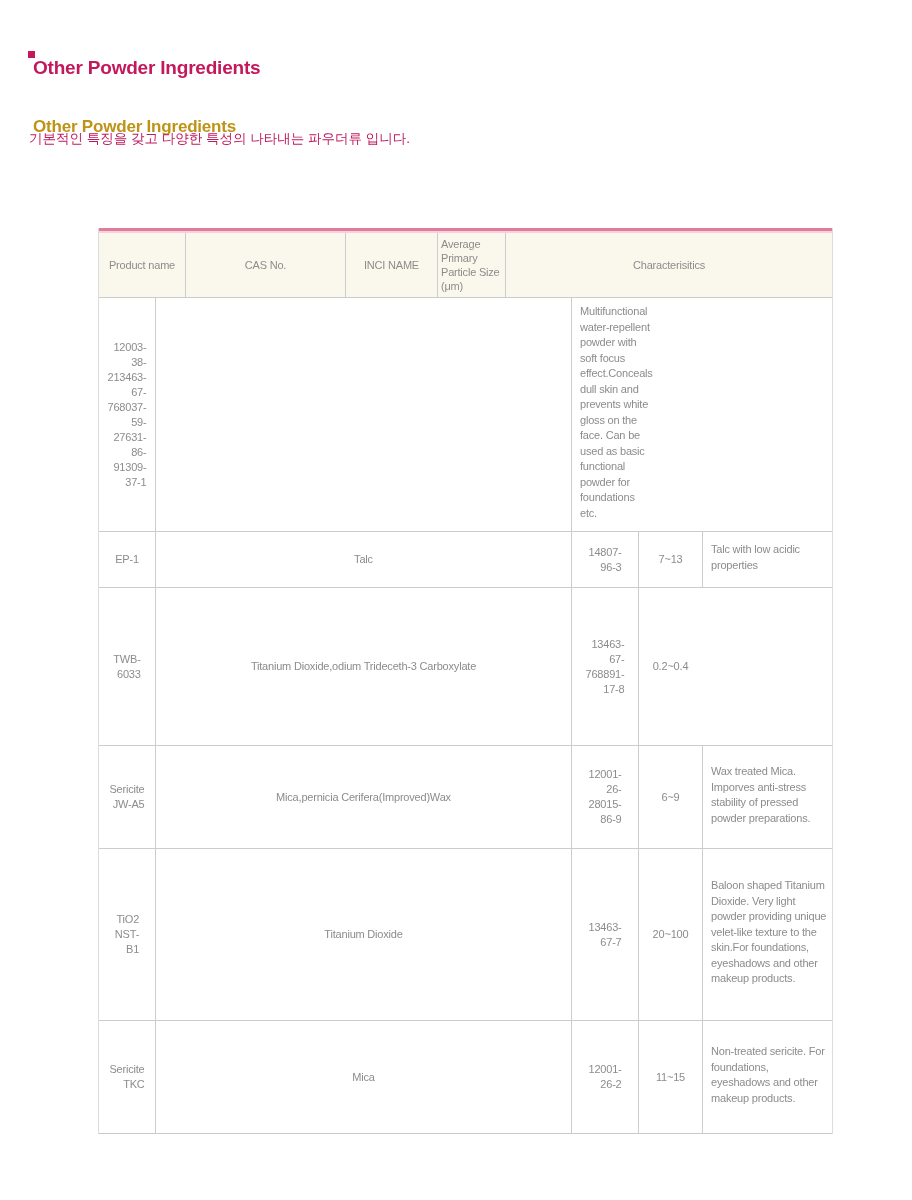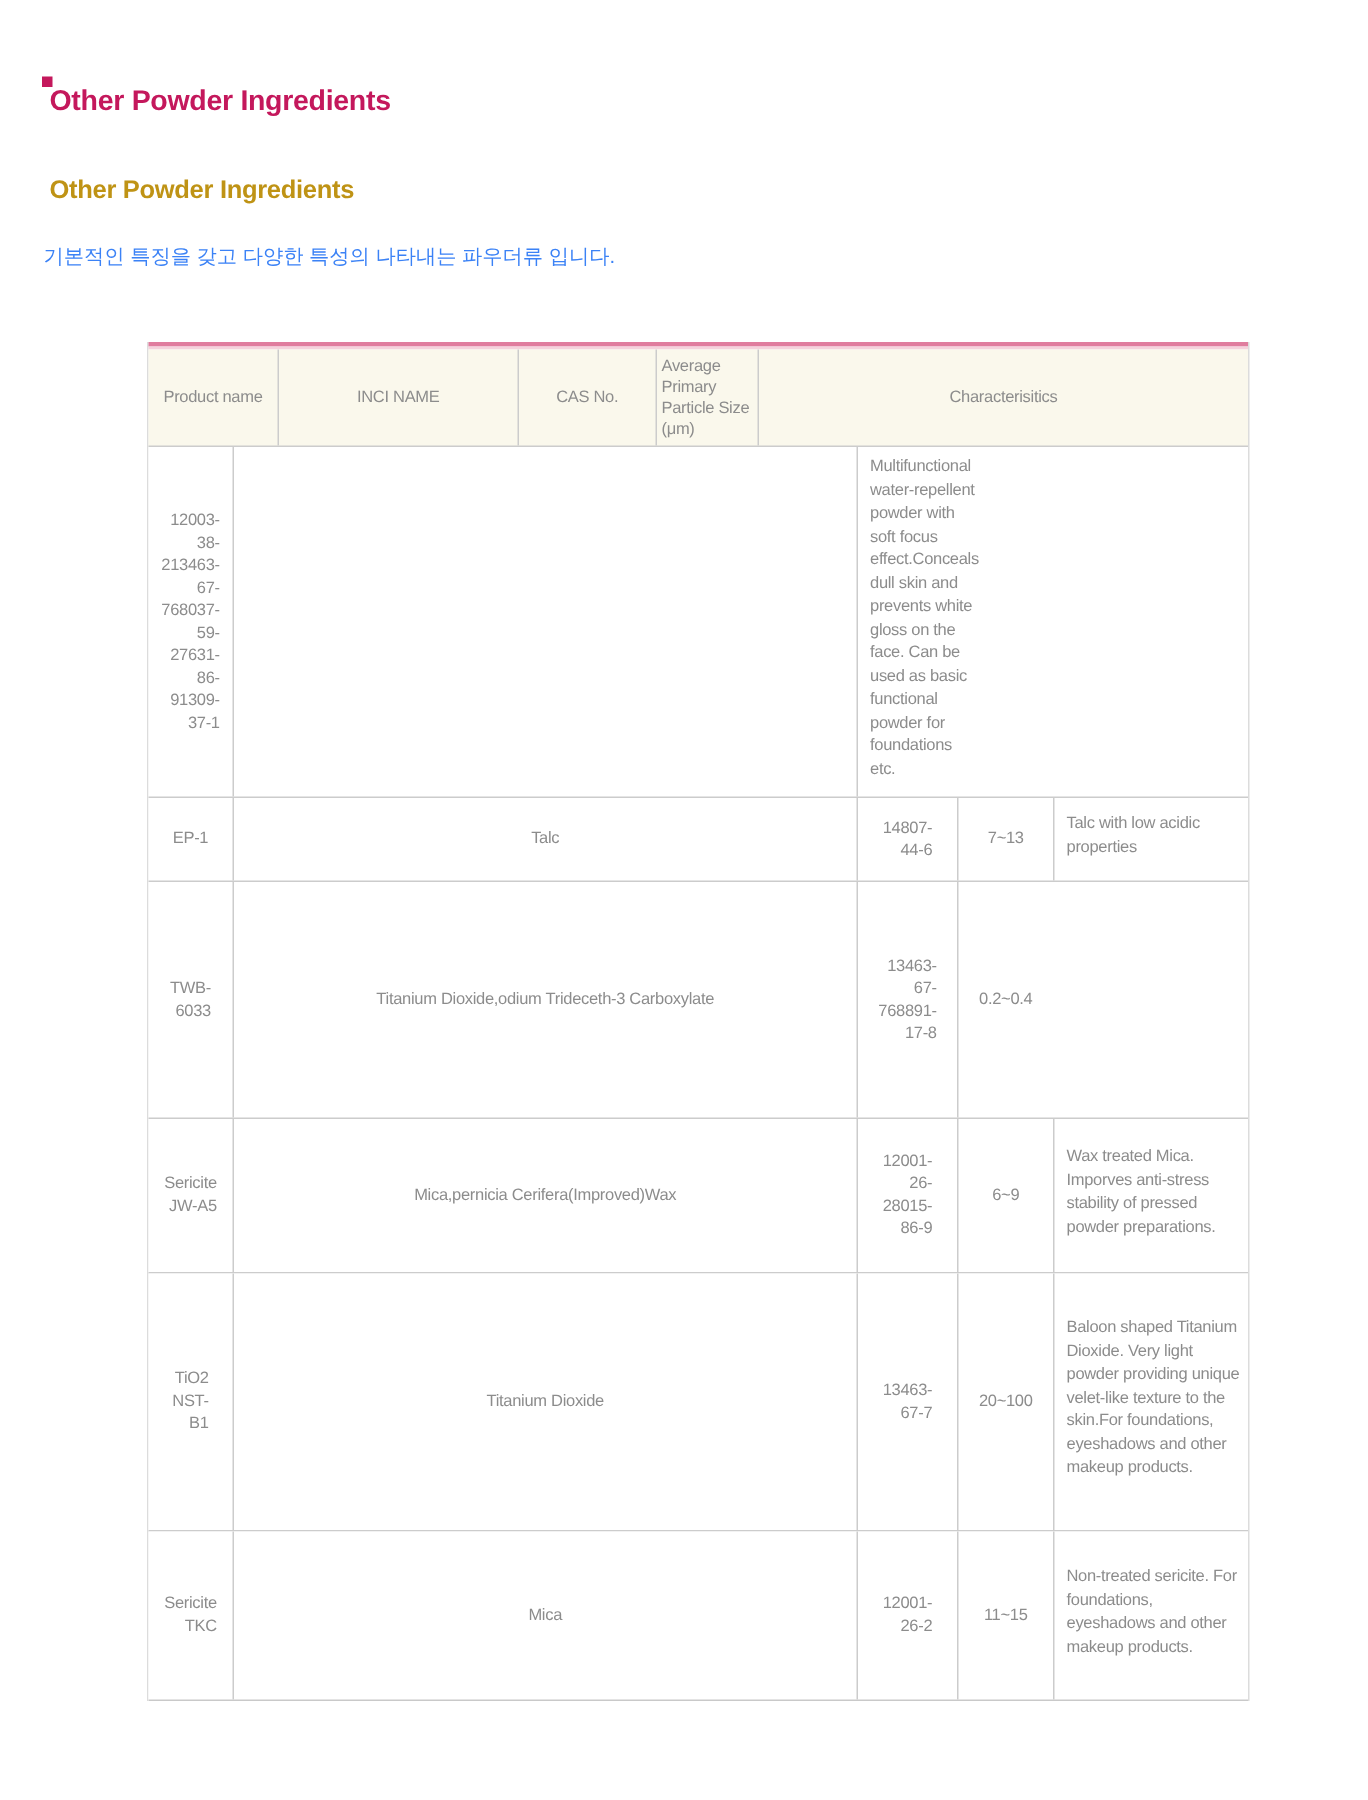--- a/index.html
+++ b/index.html
@@ -30,23 +30,23 @@
   .section-title {
     position: absolute;
     left: 33px; top: 89px;
     font-size: 17px;
     font-weight: bold;
     color: #bf9315;
     letter-spacing: -0.2px;
   }
   .section-desc {
     position: absolute;
-    left: 29px; top: 134px;
+    left: 29px; top: 102px;
     font-size: 13.5px;
-    color: #3b82f6;
+    color: #be185d;
   }
   .tbl {
     position: absolute;
     left: 98px; top: 200px;
     width: 735px;
     border-left: 1px solid #dcdcdc;
     border-right: 1px solid #dcdcdc;
     font-size: 11px;
     color: #8c8c8c;
     letter-spacing: -0.2px;
@@ -107,22 +107,22 @@
   <div class="page-title">Other Powder Ingredients</div>
   <div class="section-title">Other Powder Ingredients</div>
   <div class="section-desc">기본적인 특징을 갖고 다양한 특성의 나타내는 파우더류 입니다.</div>
 
   <div class="tbl">
     <div class="tbl-top-accent"></div>
     <div class="tbl-top-accent2"></div>
 
     <div class="tbl-header">
       <div class="hcell">Product name</div>
+      <div class="hcell">CAS No.</div>
       <div class="hcell">INCI NAME</div>
-      <div class="hcell">CAS No.</div>
       <div class="hcell">Average Primary Particle Size (μm)</div>
       <div class="hcell">Characterisitics</div>
     </div>
 
     <div class="trow r1">
       <div class="cell pre">12003-
 38-
 213463-
 67-
 768037-
@@ -132,21 +132,21 @@
 91309-
 37-1</div>
       <div class="cell"></div>
       <div class="cell chars">Multifunctional water-repellent powder with soft focus effect.Conceals dull skin and prevents white gloss on the face. Can be used as basic functional powder for foundations etc.</div>
     </div>
 
     <div class="trow r2">
       <div class="cell pre">EP-1</div>
       <div class="cell">Talc</div>
       <div class="cell pre">14807-
-44-6</div>
+96-3</div>
       <div class="cell">7~13</div>
       <div class="cell chars">Talc with low acidic properties</div>
     </div>
 
     <div class="trow r3">
       <div class="cell pre">TWB-
 6033</div>
       <div class="cell">Titanium Dioxide,odium Trideceth-3 Carboxylate</div>
       <div class="cell pre">13463-
 67-

